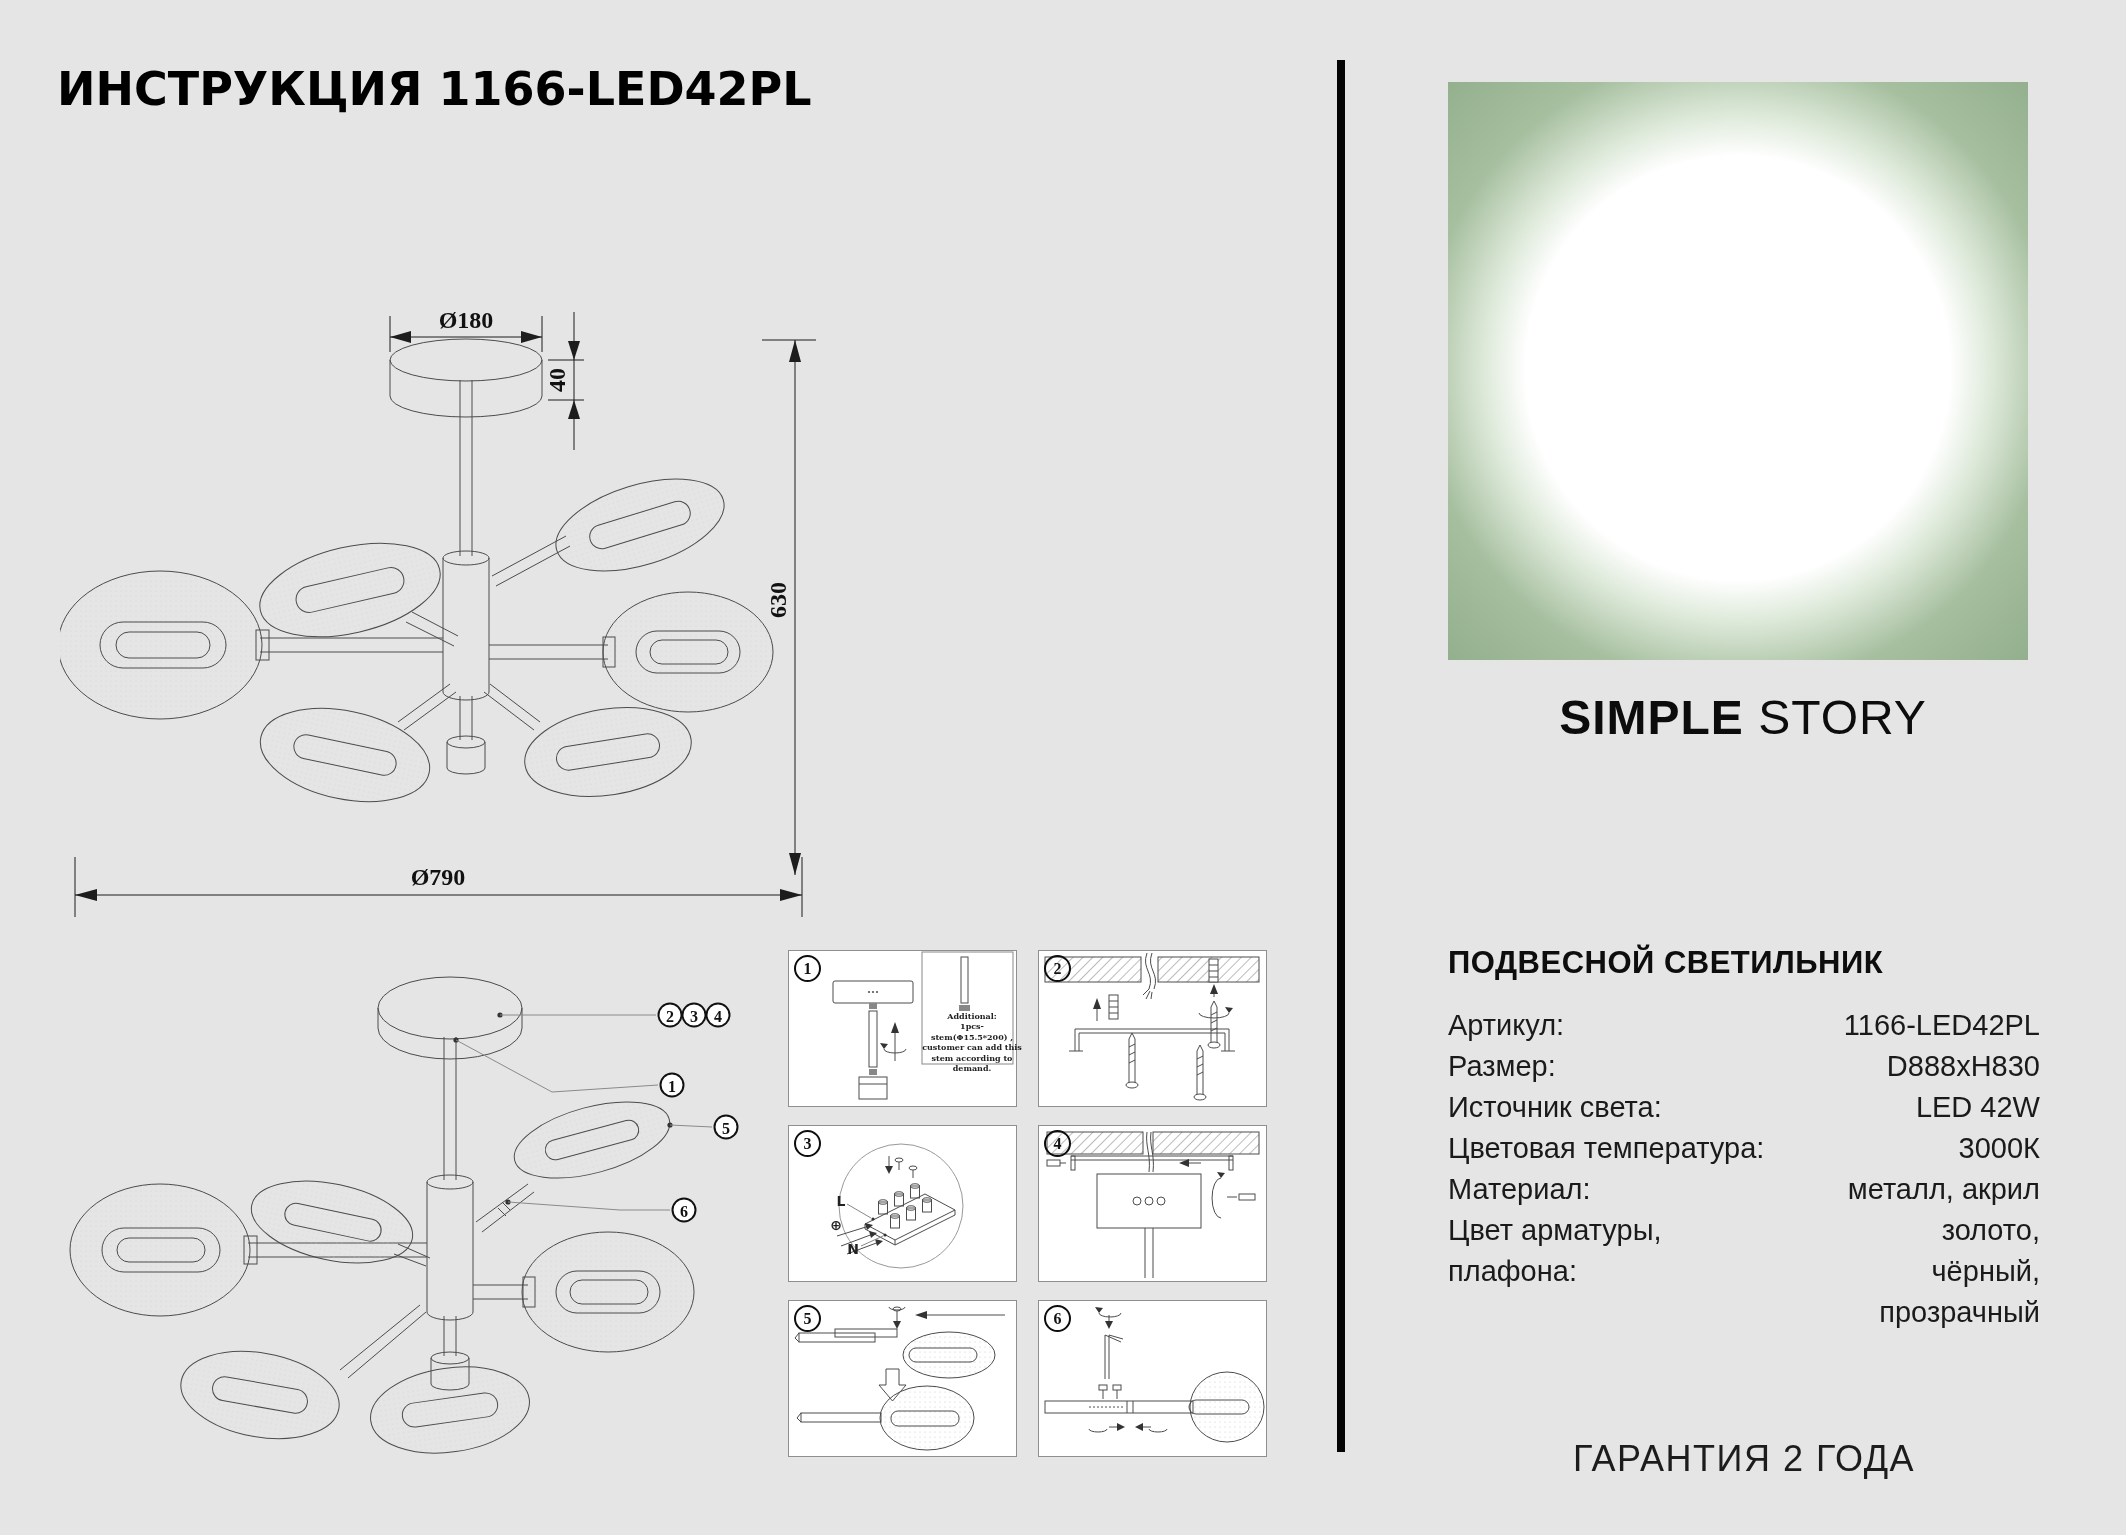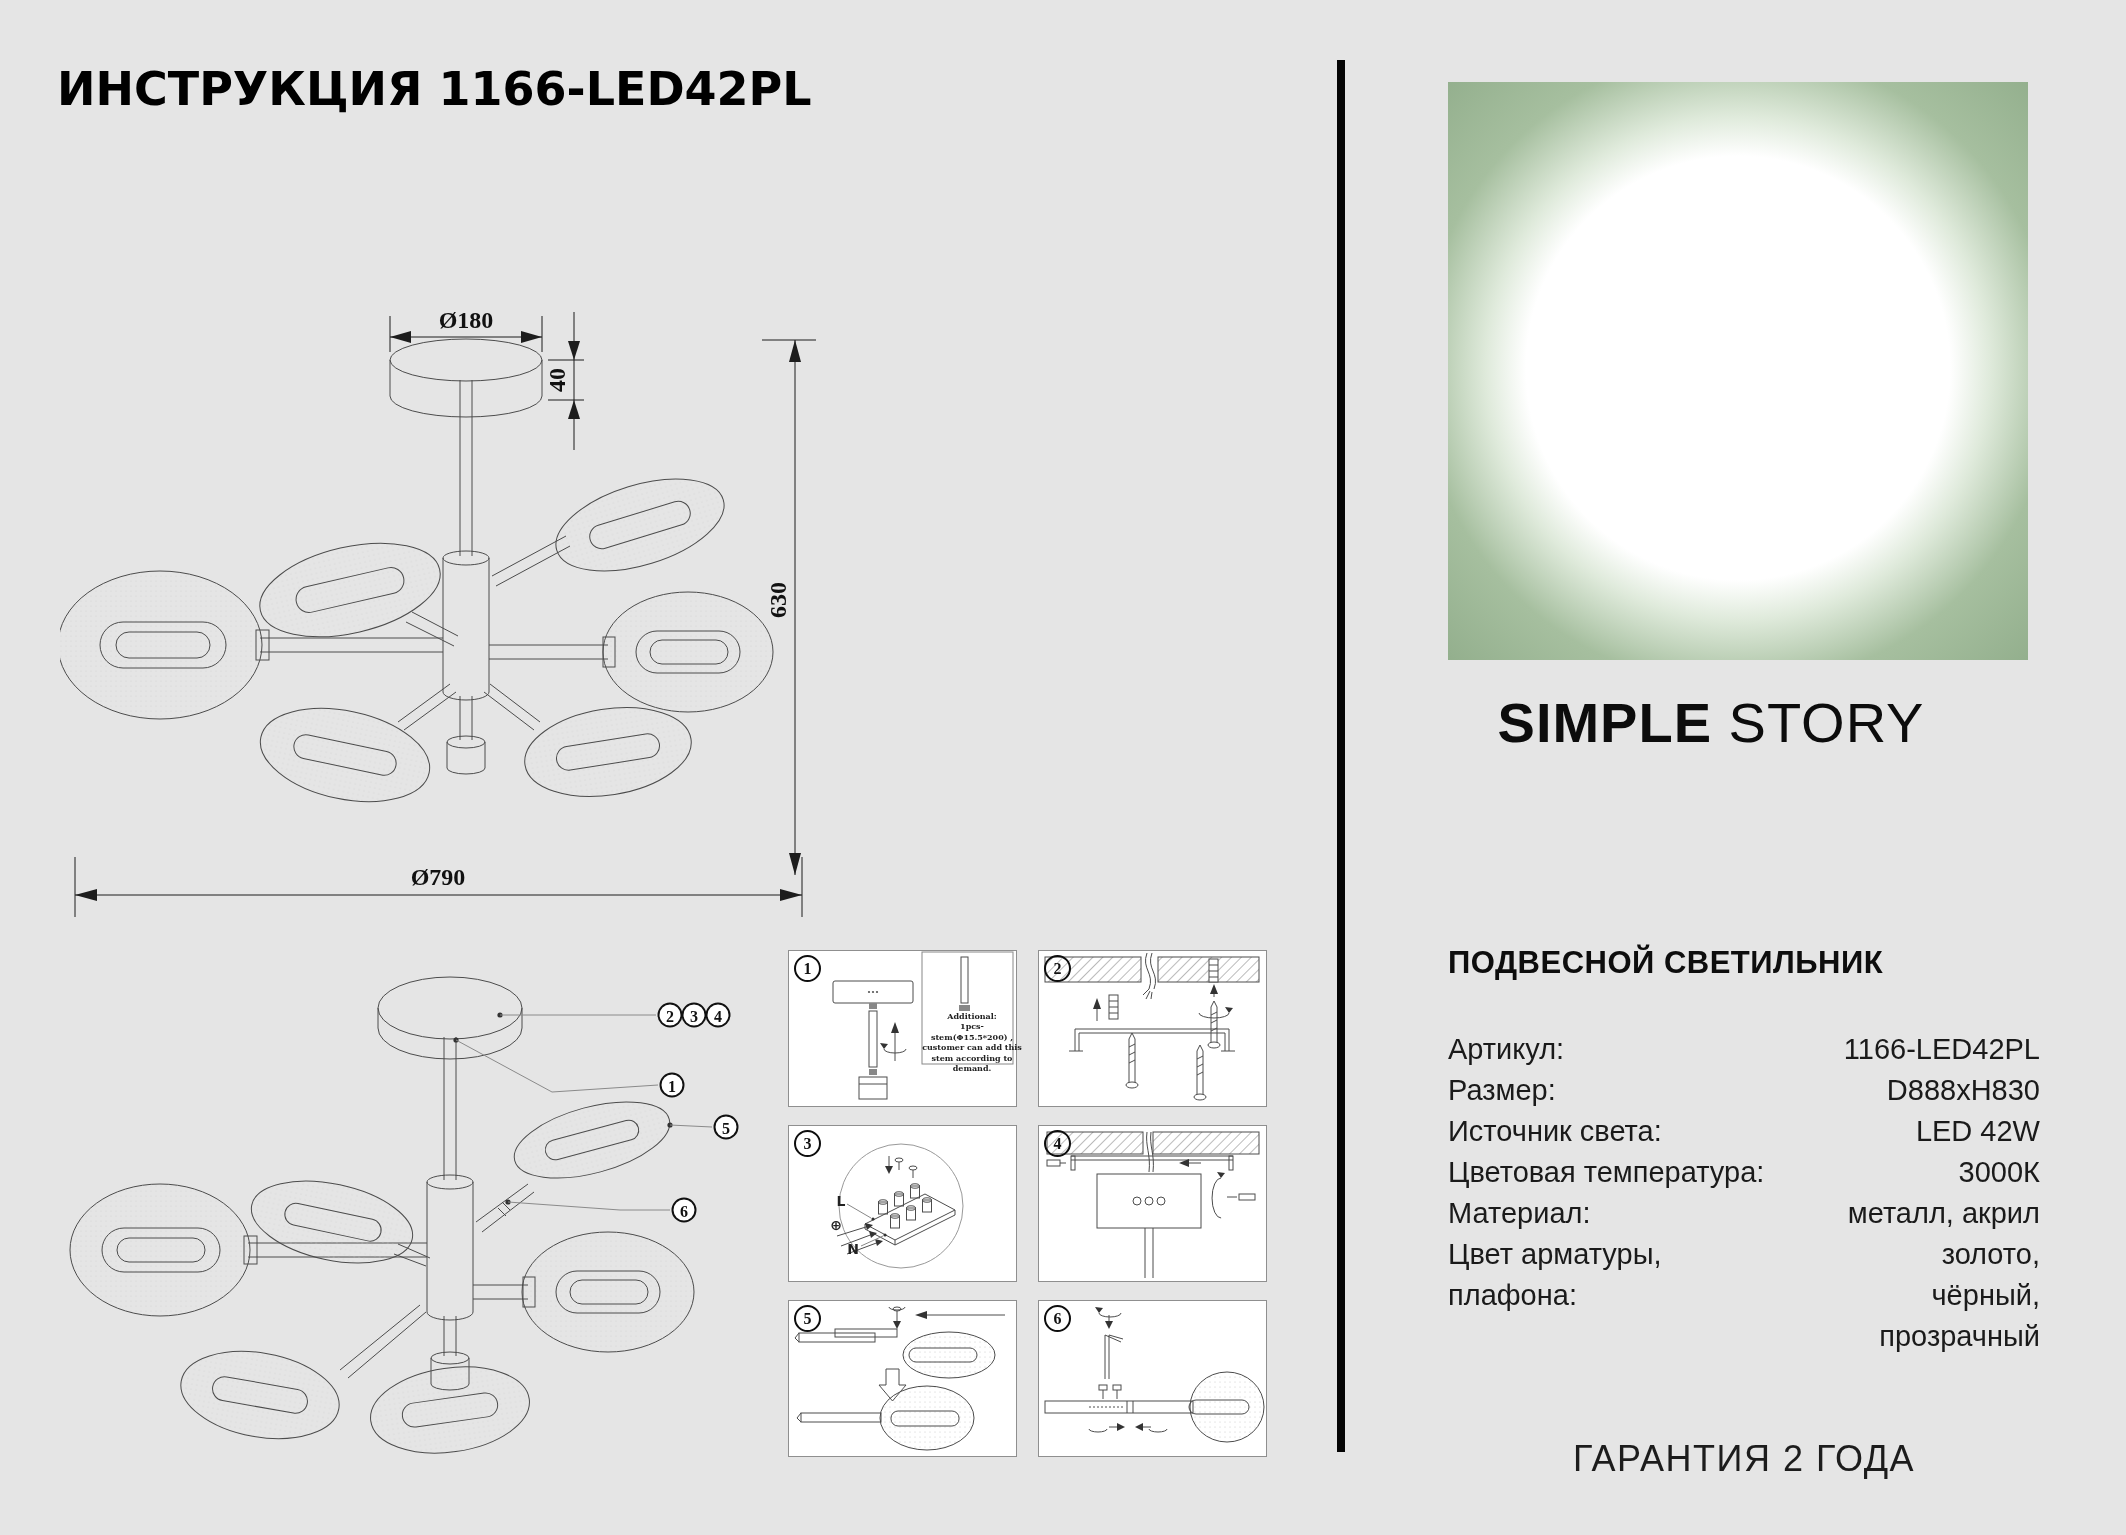--- a/index.html
+++ b/index.html
@@ -39,27 +39,27 @@
   .divider{position:absolute;left:1337px;top:60px;width:8px;height:1392px;background:var(--divider_black,#000);}
 
   .photo{position:absolute;left:1448px;top:82px;width:580px;height:578px;
          background:
            radial-gradient(circle at 50% 49.5%,
              #ffffff 0 212px,
              var(--photo_green_light,#dfeadb) 252px,
              var(--photo_green_mid,#a6bf9f) 318px,
              var(--photo_green_outer,#93af8d) 412px);}
 
-  .logo{position:absolute;left:1361px;top:690px;width:700px;text-align:center;white-space:nowrap;
-        font-size:56px;letter-spacing:1px;color:#0c0c0c;}
+  .logo{position:absolute;left:1393px;top:690px;width:700px;text-align:center;white-space:nowrap;
+        font-size:48px;letter-spacing:1px;color:#0c0c0c;}
   .logo .w1{font-weight:bold;}
   .logo .w2{font-weight:normal;}
 
   .specs{position:absolute;left:1448px;top:945px;width:592px;}
-  .spec-header{font-size:31px;font-weight:bold;letter-spacing:0.5px;margin-bottom:48px;color:#0d0d0d;}
+  .spec-header{font-size:31px;font-weight:bold;letter-spacing:0.5px;margin-bottom:24px;color:#0d0d0d;}
   .spec-row{display:flex;justify-content:space-between;align-items:baseline;
             font-size:29px;line-height:41px;color:#1a1a1a;}
   .spec-row .val{text-align:right;white-space:pre-line;}
 
   .warranty{position:absolute;left:1448px;top:1438px;width:592px;text-align:center;
             font-size:36px;letter-spacing:1.5px;color:#1c1c1c;}
 </style>
 </head>
 <body>
 

